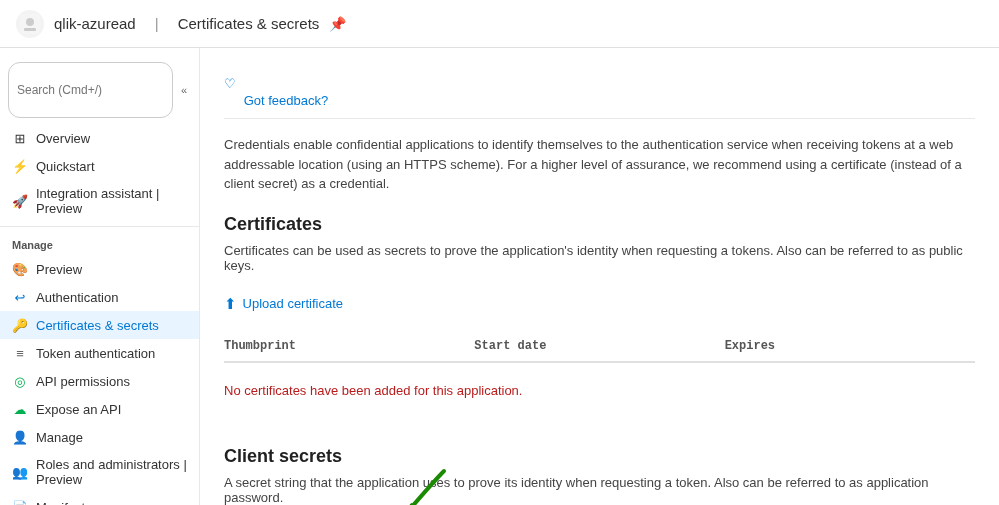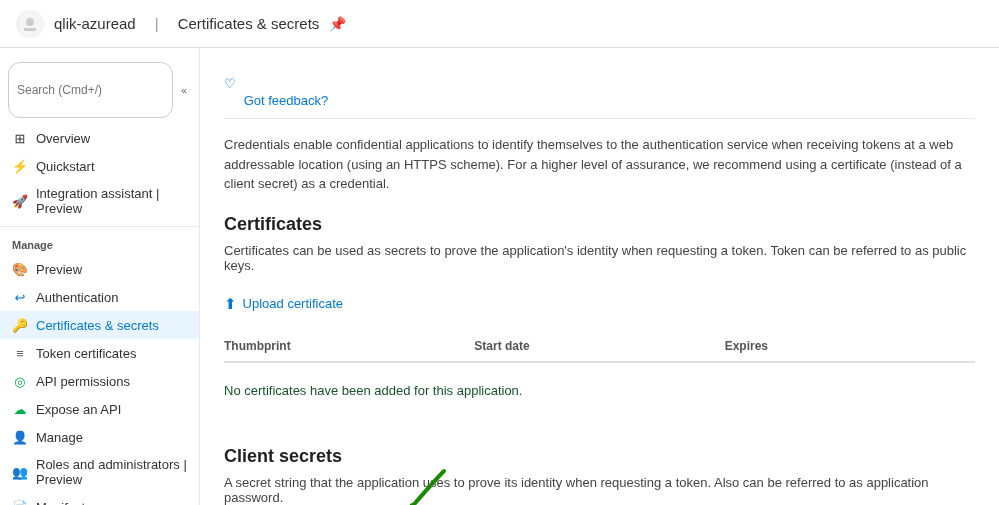--- a/index.html
+++ b/index.html
@@ -36,24 +36,24 @@
     
     .feedback-bar { display: flex; align-items: center; gap: 8px; padding: 10px 0; border-bottom: 1px solid #e8e8e8; margin-bottom: 16px; color: #0078d4; font-size: 13px; }
     
     .desc-text { font-size: 13px; color: #444; line-height: 1.5; margin-bottom: 20px; max-width: 780px; }
     
     .section-title { font-size: 18px; font-weight: 600; color: #222; margin-bottom: 8px; }
     .section-desc { font-size: 13px; color: #444; margin-bottom: 16px; max-width: 780px; }
     
     .action-btn { display: flex; align-items: center; gap: 6px; color: #0078d4; font-size: 13px; cursor: pointer; border: none; background: none; padding: 6px 0; margin-bottom: 12px; }
     
-    .table-header { display: grid; padding: 8px 0; border-bottom: 2px solid #e0e0e0; font-size: 12px; font-weight: 600; color: #555; margin-bottom: 4px; }
+    .table-header { display: grid; padding: 8px 0; border-bottom: 2px solid #e0e0e0; font-size: 12px; font-weight: 600; color: #555; margin-bottom: 4px; font-family: Liberation Mono, monospace; }
     .table-header.certs { grid-template-columns: 2fr 2fr 2fr; }
     
-    .empty-msg { font-size: 13px; color: #14532d; padding: 16px 0; }
+    .empty-msg { font-size: 13px; color: #b91c1c; padding: 16px 0; }
     
     .section-block { margin-bottom: 32px; }
   </style>
 </head>
 <body>
 
 <div class="header">
   <div class="header-logo">
     <svg viewBox="0 0 20 20" fill="none">
       <rect width="20" height="20" rx="2" fill="#f5f5f5"></rect>
@@ -100,21 +100,21 @@
     <div class="sidebar-item">
       <span class="icon" style="color:#0078d4;">↩</span>
       <span>Authentication</span>
     </div>
     <div class="sidebar-item active">
       <span class="icon" style="color:#f5a623;">🔑</span>
       <span>Certificates &amp; secrets</span>
     </div>
     <div class="sidebar-item">
       <span class="icon" style="color:#666;">≡</span>
-      <span>Token certificates</span>
+      <span>Token authentication</span>
     </div>
     <div class="sidebar-item">
       <span class="icon" style="color:#00b050;">◎</span>
       <span>API permissions</span>
     </div>
     <div class="sidebar-item">
       <span class="icon" style="color:#00b050;">☁</span>
       <span>Expose an API</span>
     </div>
     <div class="sidebar-item">
@@ -139,21 +139,21 @@
 
     <div class="feedback-bar">
       <span style="color:#0078d4;">♡</span>
       <span style="color:#0078d4; cursor:pointer;margin-top:35px;">Got feedback?</span>
     </div>
 
     <p class="desc-text">Credentials enable confidential applications to identify themselves to the authentication service when receiving tokens at a web addressable location (using an HTTPS scheme). For a higher level of assurance, we recommend using a certificate (instead of a client secret) as a credential.</p>
 
     <div class="section-block">
       <div class="section-title">Certificates</div>
-      <p class="section-desc">Certificates can be used as secrets to prove the application's identity when requesting a token. Token can be referred to as public keys.</p>
+      <p class="section-desc">Certificates can be used as secrets to prove the application's identity when requesting a tokens. Also can be referred to as public keys.</p>
       <button class="action-btn">
         <span style="font-size:15px;">⬆</span>
         <span>Upload certificate</span>
       </button>
       <div class="table-header certs">
         <span>Thumbprint</span>
         <span>Start date</span>
         <span>Expires</span>
       </div>
       <div class="empty-msg">No certificates have been added for this application.</div>

